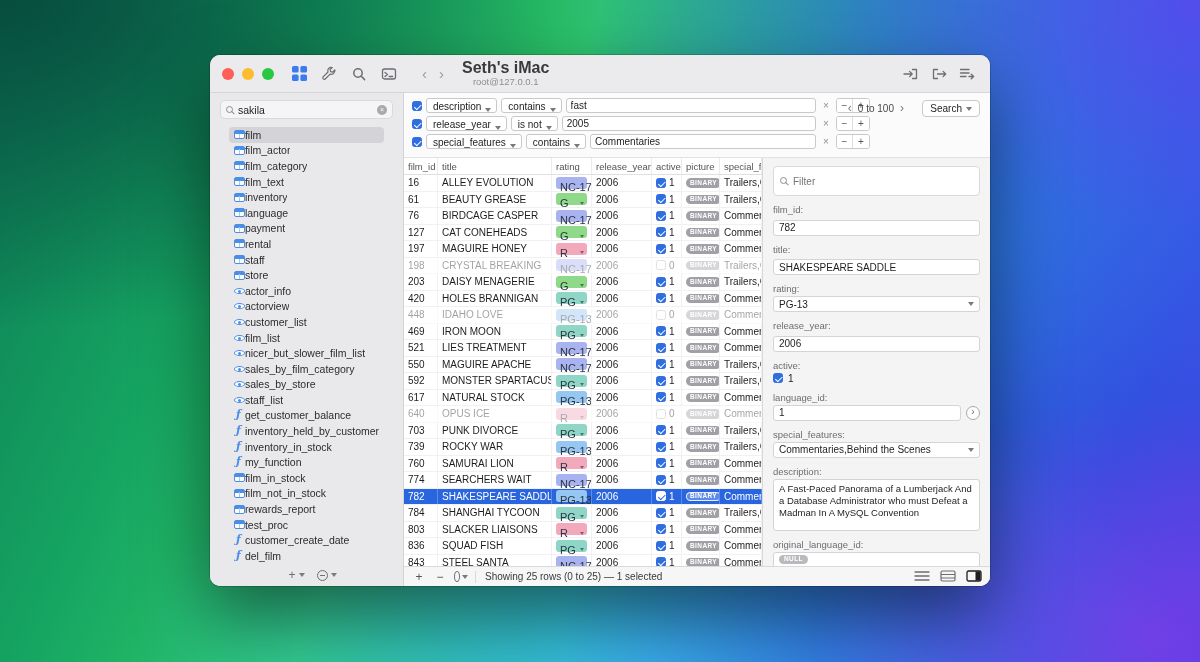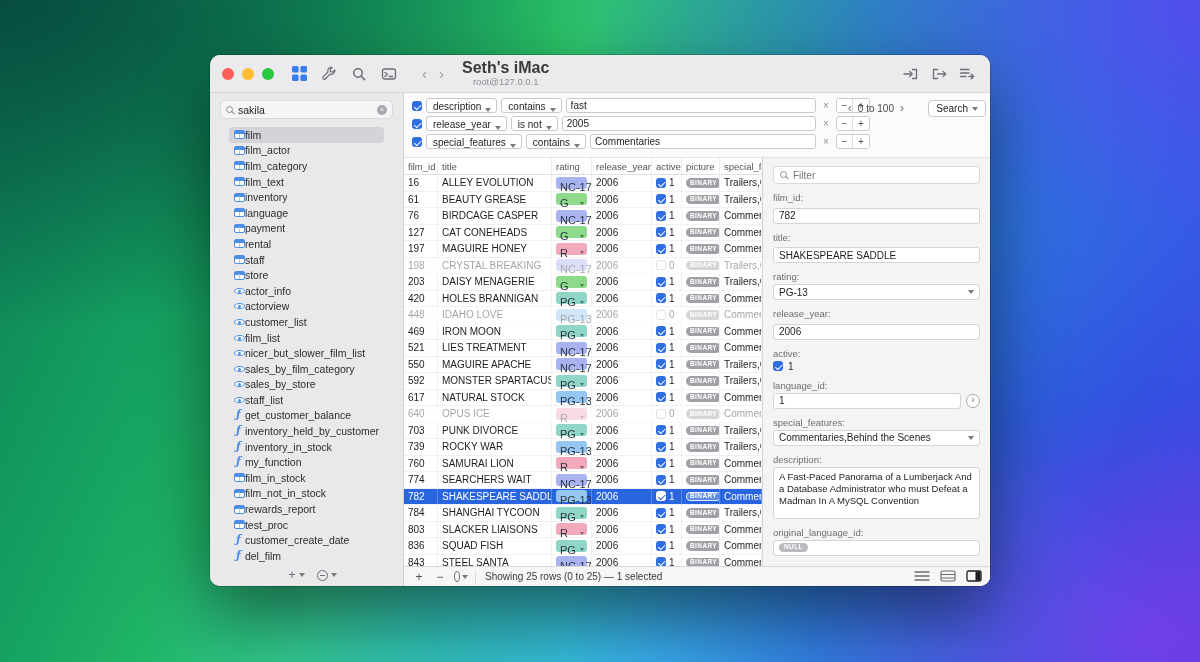--- a/index.html
+++ b/index.html
@@ -73,21 +73,21 @@
   .cb.checked { background: #2f6ee0; border-color: #2f6ee0; }
   .cb.checked::after { content: ""; position: absolute; left: 3px; top: 1px; width: 3px; height: 5.5px; border-right: 1.5px solid #fff; border-bottom: 1.5px solid #fff; transform: rotate(45deg); }
   .f-dd { display: inline-flex; align-items: flex-end; gap: 4px; background: #fff; border: 1px solid #c9c9cc; border-radius: 3px; height: 15px; padding: 0 5px 0 6px; font-size: 10px; color: #1d1d1f; white-space: nowrap; }
   .f-input { flex: 1; height: 15px; border: 1px solid #c9c9cc; border-radius: 3px; font-size: 10px; padding: 0 4px; font-family: inherit; color: #1d1d1f; min-width: 0; }
   .f-x { color: #8e8e93; font-size: 10px; width: 12px; text-align: center; line-height: 1; }
   .f-seg { display: inline-flex; border: 1px solid #c9c9cc; border-radius: 3px; overflow: hidden; height: 15px; background: #fff; }
   .f-seg button { width: 16px; border: none; background: #fff; font-size: 10px; color: #555; line-height: 1; font-family: inherit; }
   .f-seg button:first-child { border-right: 1px solid #ddddde; }
   .pager { position: absolute; right: 86px; top: 9px; display: flex; gap: 6px; align-items: center; font-size: 10px; color: #48484a; }
   .pg-chev { color: #7a7a7e; font-size: 12px; line-height: 1; }
-  .search-btn { position: absolute; right: 4px; top: 7px; height: 17px; display: inline-flex; align-items: center; gap: 4px; background: #fff; border: 1px solid #c9c9cc; border-radius: 4px; font-size: 10px; color: #1d1d1f; padding: 0 7px; font-family: inherit; }
+  .search-btn { position: absolute; right: 10px; top: 7px; height: 17px; display: inline-flex; align-items: center; gap: 4px; background: #fff; border: 1px solid #c9c9cc; border-radius: 4px; font-size: 10px; color: #1d1d1f; padding: 0 7px; font-family: inherit; }
 
   
   .content { flex: 1; display: flex; min-height: 0; }
   .grid-area { flex: 1; display: flex; flex-direction: column; min-width: 0; border-right: 1px solid #d8d8da; }
   .g-header, .g-row { display: grid; grid-template-columns: 34px 114px 40px 60px 30px 38px minmax(0,1fr); }
   .g-header { flex: 0 0 17px; border-bottom: 1px solid #e0e0e2; font-size: 9.5px; color: #555; background: #fff; }
   .g-header span { padding: 0 4px; border-right: 1px solid #ececee; display: flex; align-items: center; white-space: nowrap; overflow: hidden; text-overflow: ellipsis; }
   .g-rows { flex: 1; overflow: hidden; }
   .g-row { height: 16.5px; border-bottom: 1px solid #f1f1f3; font-size: 10px; color: #1d1d1f; }
   .c { padding: 0 4px; border-right: 1px solid #f1f1f3; overflow: hidden; white-space: nowrap; text-overflow: ellipsis; display: flex; align-items: center; min-width: 0; }
@@ -99,21 +99,21 @@
   .badge { background: #a0a0a6; color: #fff; font-size: 6.5px; font-weight: bold; letter-spacing: .4px; padding: 1.5px 4px; border-radius: 6px; line-height: 1; }
   .g-row.dim { opacity: .42; }
   .g-row.selected { background: #2a65e0; color: #fff; }
   .g-row.selected .c { border-right-color: rgba(255,255,255,.25); }
   .g-row.selected .badge { background: rgba(255,255,255,.25); box-shadow: inset 0 0 0 1px rgba(255,255,255,.85); }
   .g-row.selected .cb.checked { background: #fff; border-color: #fff; }
   .g-row.selected .cb.checked::after { border-color: #2a65e0; }
 
   
   .record { flex: 0 0 227px; background: #f4f4f5; padding: 8px 10px; overflow: hidden; }
-  .rec-filter { height: 18px; background: #fff; border: 1px solid #d9d9db; border-radius: 4px; display: flex; align-items: center; gap: 5px; padding: 0 6px; }
+  .rec-filter { height: 30px; background: #fff; border: 1px solid #d9d9db; border-radius: 4px; display: flex; align-items: center; gap: 5px; padding: 0 6px; }
   .rec-filter input { border: none; outline: none; flex: 1; font-size: 10px; background: transparent; font-family: inherit; color: #1d1d1f; min-width: 0; }
   .mag { width: 8px; height: 8px; position: relative; flex: 0 0 auto; }
   .mag::before { content: ""; position: absolute; width: 5px; height: 5px; border: 1.2px solid #8e8e93; border-radius: 50%; left: 0; top: 0; }
   .mag::after { content: ""; position: absolute; width: 3.5px; height: 1.2px; background: #8e8e93; transform: rotate(45deg); left: 4.5px; top: 6px; }
   .fld { margin-top: 8px; }
   .fld-label { font-size: 9.5px; color: #6e6e73; margin-bottom: 2px; }
   .fld-input { width: 100%; height: 16px; background: #fff; border: 1px solid #d4d4d7; border-radius: 3px; font-size: 10px; padding: 0 5px; color: #1d1d1f; font-family: inherit; }
   div.fld-input { display: flex; align-items: center; }
   .fld-select { justify-content: space-between; }
   .fld-area { width: 100%; min-height: 52px; background: #fff; border: 1px solid #d4d4d7; border-radius: 3px; font-size: 9.5px; padding: 3px 5px; color: #1d1d1f; line-height: 1.3; overflow: hidden; }

